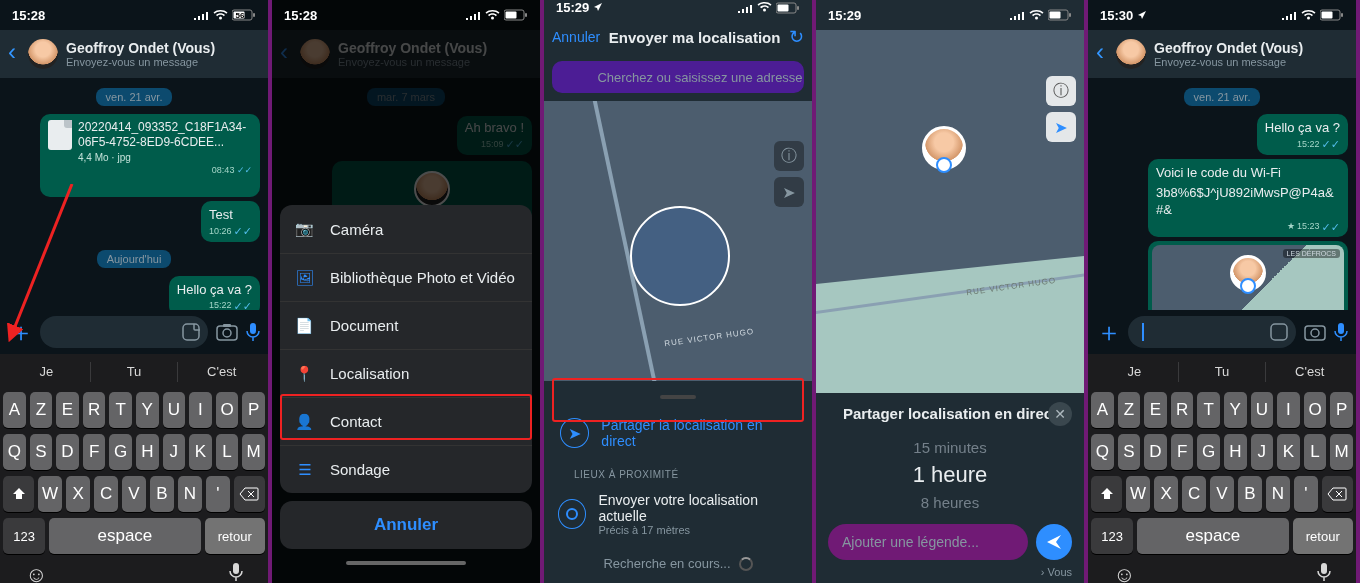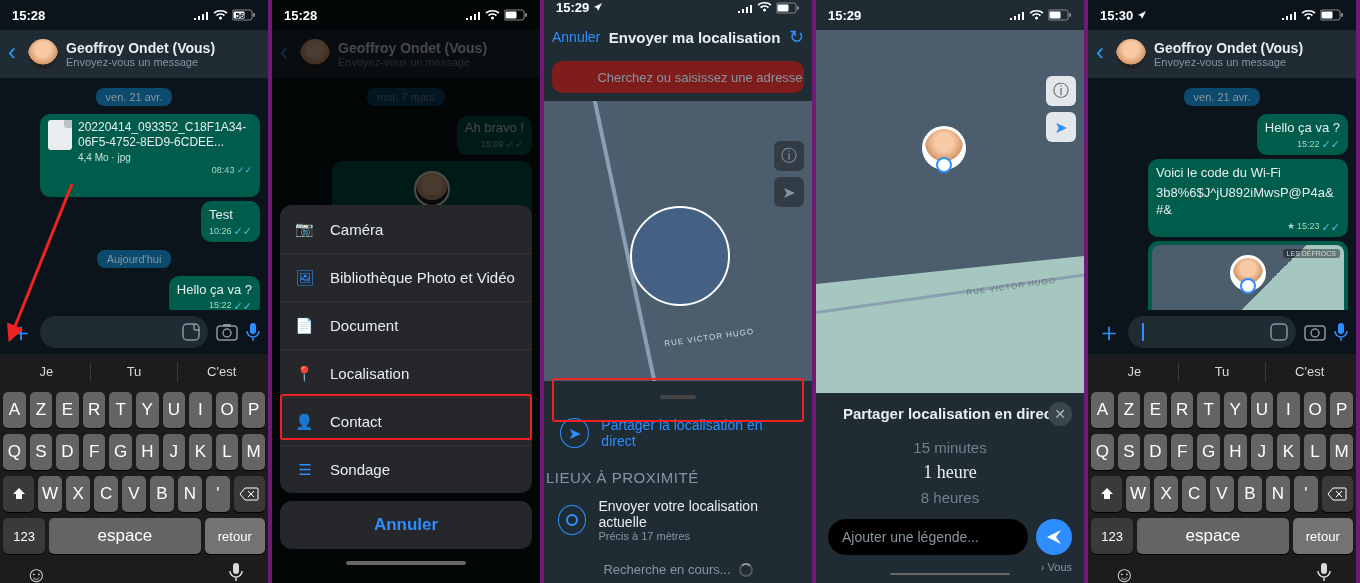--- a/index.html
+++ b/index.html
@@ -163,21 +163,21 @@
 
   
   .loc-topbar {
     background:#1f2c34; display:flex; flex-direction:column; gap:6px; padding:4px 8px 8px;
   }
   .loc-navrow { display:flex; align-items:center; justify-content:space-between; height:36px; }
   .loc-navrow .cancel { color:#2e8eff; font-size:14px; }
   .loc-navrow .title { color:#e9edef; font-size:15px; font-weight:600; }
   .loc-navrow .reload { color:#2e8eff; font-size:18px; }
   .search-pill {
-    background:#7f1d1d; border-radius:10px; height:32px; color:#8696a0;
+    background:#4c1d95; border-radius:10px; height:32px; color:#8696a0;
     font-size:13px; display:flex; align-items:center; justify-content:center;padding-left:44px;
   }
   .map-area {
     flex:1; background:#4c5d6e; position:relative; overflow:hidden;
   }
   .road { position:absolute; background:#8aa0b2; }
   .road.d3 { width:4px; height:390px; left:86px; top:-20px; transform:rotate(-12deg);}
   .road-label { position:absolute; color:#cfd8df; font-size:8px; letter-spacing:1px; }
   .loc-circle {
     position:absolute; width:100px; height:100px; border:2px solid #fff; border-radius:50%;
@@ -188,21 +188,21 @@
   .map-sidebtn.arrow { top:76px; }
 
   .loc-sheet {
     background:#1f2c34; padding:8px 0 0 0; display:flex; flex-direction:column;
   }
   .loc-live {
     margin:8px 12px 0; display:flex; align-items:center; gap:12px; padding:10px 4px;
   }
   .loc-live .dot { width:30px; height:30px; border-radius:50%; border:1px solid #2e8eff; display:flex; align-items:center; justify-content:center; color:#2e8eff; }
   .loc-live .txt { color:#2e8eff; font-size:14px; }
-  .sect-h { font-size:15px; color:#8696a0; padding:10px 2px 4px; letter-spacing:0.5px;}
+  .sect-h { font-size:10px; color:#8696a0; padding:10px 30px 4px; letter-spacing:0.5px;}
   .loc-cur { display:flex; align-items:center; gap:12px; padding:8px 14px;}
   .loc-cur .dot2 { width:30px; height:30px; border-radius:50%; border:1px solid #2e8eff; display:flex; align-items:center; justify-content:center;}
   .loc-cur .dot2 .inner { width:12px; height:12px; border-radius:50%; border:2px solid #2e8eff;}
   .loc-cur .col { display:flex; flex-direction:column;}
   .loc-cur .t { color:#e9edef; font-size:14px;}
   .loc-cur .s { color:#8696a0; font-size:11px;}
   .searching { color:#8696a0; font-size:13px; display:flex; align-items:center; gap:8px; justify-content:center; padding:12px;}
   .spinner { width:14px; height:14px; border:2px solid #555; border-top-color:#999; border-radius:50%; }
   .map-light {
     flex:1; background:#a6c7c0; position:relative; overflow:hidden;
@@ -212,24 +212,24 @@
     border:3px solid #fff; position:relative;
   }
   .avatar-big::after{ content:""; position:absolute; width:12px; height:12px; background:#fff; border-radius:50%; border:2px solid #2e8eff; bottom:-6px; left:50%; transform:translateX(-50%);}
   .p4-btm {
     background:#1f2c34; height:190px; padding:12px 12px 8px; display:flex; flex-direction:column;
   }
   .p4-title-row { display:flex; align-items:center; justify-content:center; position:relative; margin-bottom:10px;}
   .p4-title { color:#e9edef; font-size:15px; font-weight:600;}
   .p4-close { position:absolute; right:0; width:24px; height:24px; border-radius:50%; background:#3a474e; color:#aeb9bf; display:flex; align-items:center; justify-content:center; font-size:14px;}
   .dur-opt { text-align:center; color:#74808a; font-size:15px; padding:3px 0;}
-  .dur-opt.sel { color:#e9edef; font-size:18px; font-weight:500;font-family:Liberation Serif, serif;}
+  .dur-opt.sel { color:#e9edef; font-size:22px; font-weight:500;}
   .dur-group { margin: 4px 0 10px; }
   .caption-row { display:flex; align-items:center; gap:8px; }
-  .caption-pill { flex:1; background:#000000; border-radius:20px; height:36px; padding:0 14px; color:#8696a0; font-size:14px; display:flex; align-items:center;}
+  .caption-pill { flex:1; background:#701a75; border-radius:20px; height:36px; padding:0 14px; color:#8696a0; font-size:14px; display:flex; align-items:center;}
   .send-btn { width:36px; height:36px; border-radius:50%; background:#2e8eff; display:flex; align-items:center; justify-content:center;}
   .you-tag { font-size:11px; color:#8696a0; text-align:right; margin-top:6px;}
 
   
   .live-card {
     background:#005c4b; border-radius:10px; padding:4px; align-self:flex-end; width:200px;
     display:flex; flex-direction:column; gap:0;
   }
   .live-map {
     height:88px; border-radius:8px; background:linear-gradient(135deg,#4c5d6e 55%, #a6c7c0 55%);

